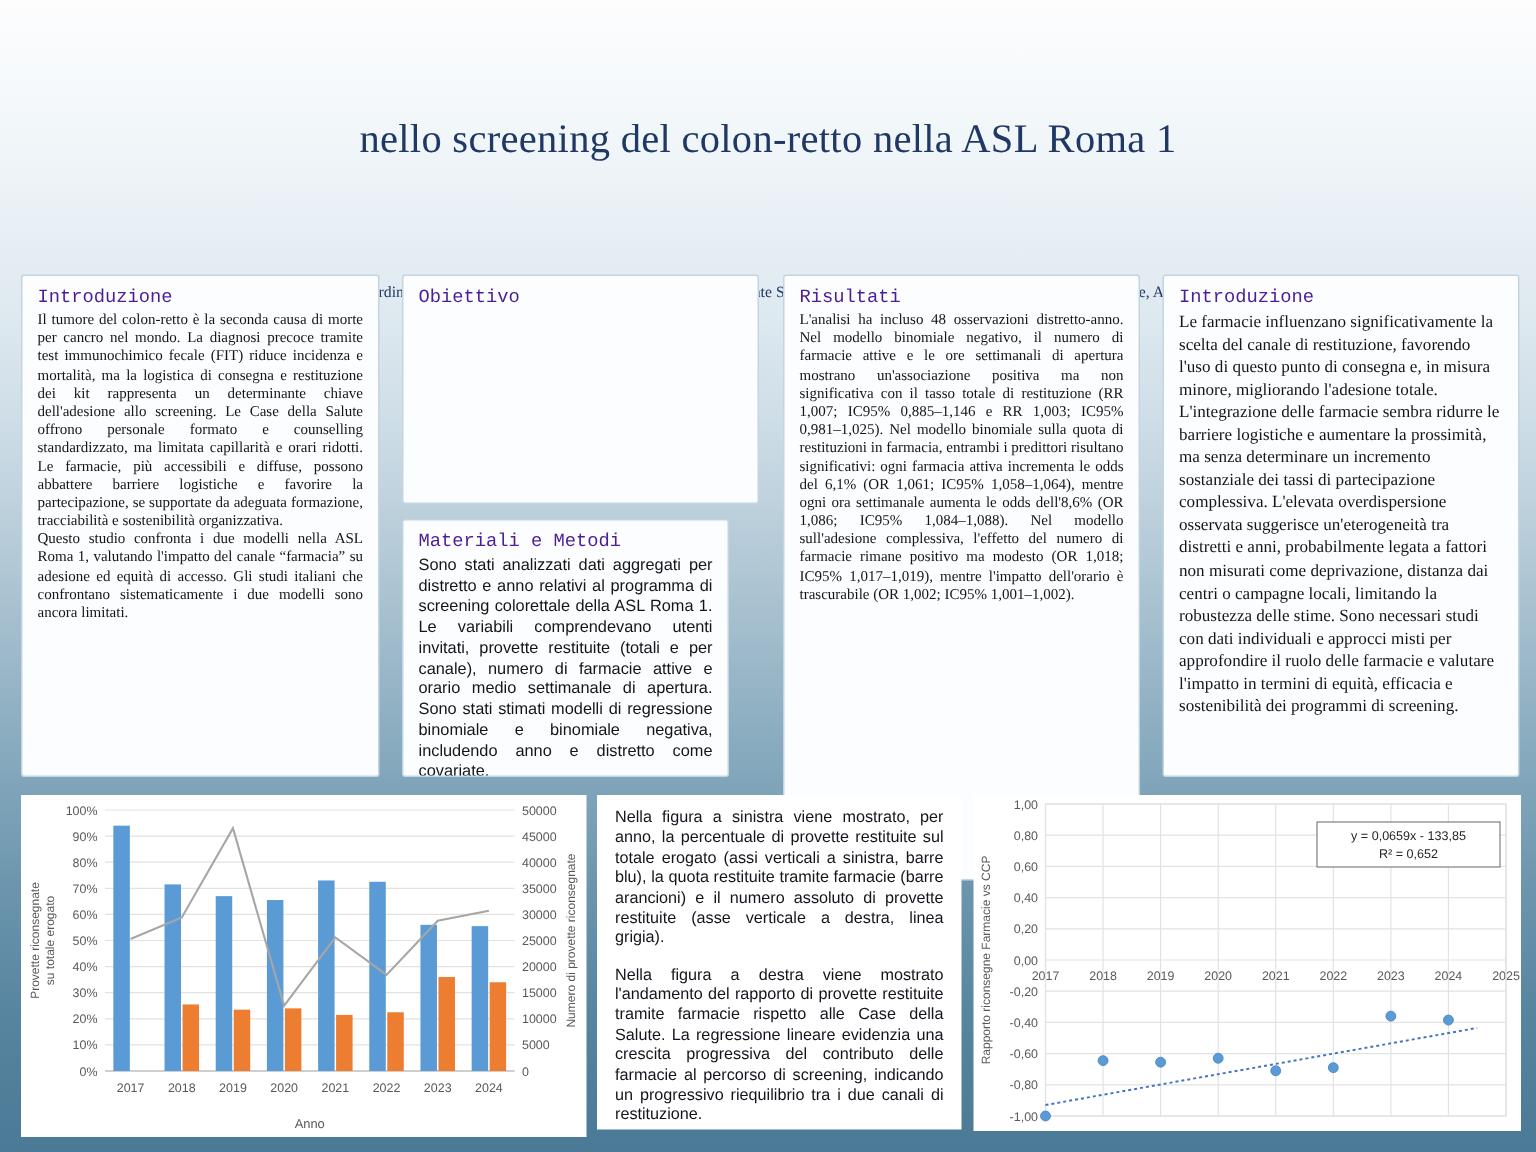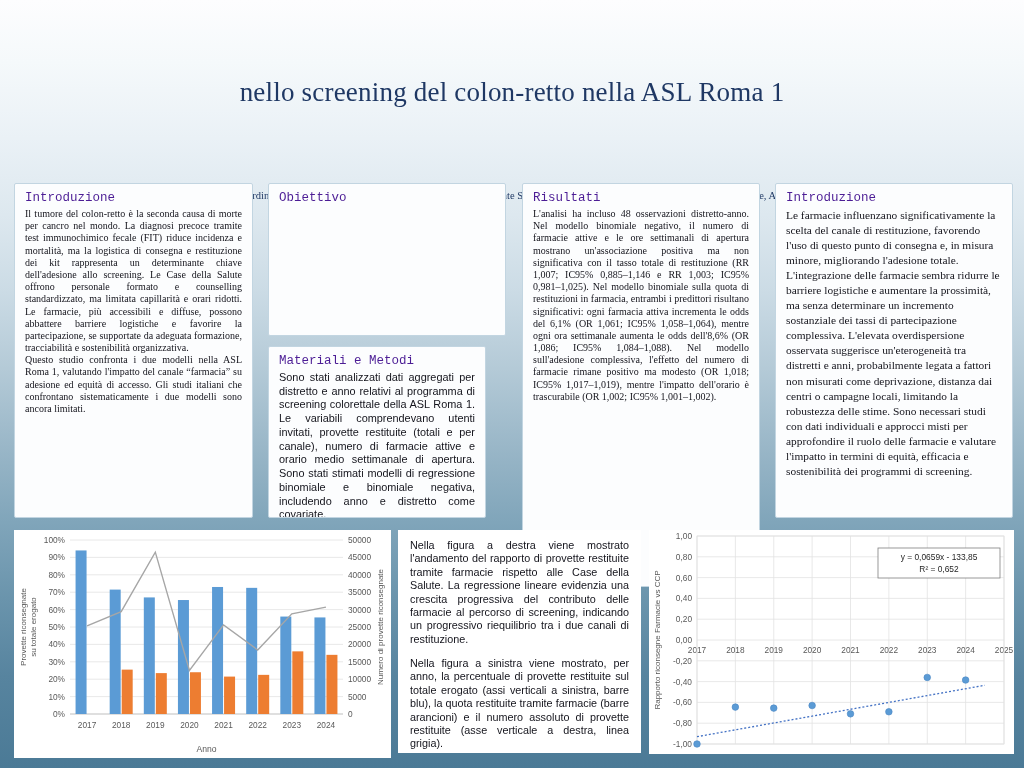--- a/index.html
+++ b/index.html
@@ -123,22 +123,22 @@
           <text x="311.9375" y="198" text-anchor="middle" font-size="8.3" fill="#595959">2024</text>
           <text x="192.5" y="222" text-anchor="middle" font-size="8.6" fill="#595959">Anno</text>
           <text x="12" y="97" text-anchor="middle" font-size="8" fill="#595959" transform="rotate(-90 12 97)">Provette riconsegnate</text>
           <text x="22" y="97" text-anchor="middle" font-size="8" fill="#595959" transform="rotate(-90 22 97)">su totale erogato</text>
           <text x="369" y="97" text-anchor="middle" font-size="8" fill="#595959" transform="rotate(-90 369 97)">Numero di provette riconsegnate</text>
         </svg>
       </div>
   </div>
 
   <div class="panel" id="panel-mid">
+    <p>Nella figura a sinistra viene mostrato, per anno, la percentuale di provette restituite sul totale erogato (assi verticali a sinistra, barre blu), la quota restituite tramite farmacie (barre arancioni) e il numero assoluto di provette restituite (asse verticale a destra, linea grigia).</p>
     <p>Nella figura a destra viene mostrato l'andamento del rapporto di provette restituite tramite farmacie rispetto alle Case della Salute. La regressione lineare evidenzia una crescita progressiva del contributo delle farmacie al percorso di screening, indicando un progressivo riequilibrio tra i due canali di restituzione.</p>
-    <p>Nella figura a sinistra viene mostrato, per anno, la percentuale di provette restituite sul totale erogato (assi verticali a sinistra, barre blu), la quota restituite tramite farmacie (barre arancioni) e il numero assoluto di provette restituite (asse verticale a destra, linea grigia).</p>
   </div>
 
   <div class="panel" id="panel-right">
     <div>
         <svg width="365" height="224">
           <line x1="48" x2="48" y1="6" y2="214" stroke="#E2E2E2" stroke-width="0.8"></line>
           <text x="48" y="123" text-anchor="middle" font-size="8.3" fill="#595959">2017</text>
           <line x1="86.375" x2="86.375" y1="6" y2="214" stroke="#E2E2E2" stroke-width="0.8"></line>
           <text x="86.375" y="123" text-anchor="middle" font-size="8.3" fill="#595959">2018</text>
           <line x1="124.75" x2="124.75" y1="6" y2="214" stroke="#E2E2E2" stroke-width="0.8"></line>

